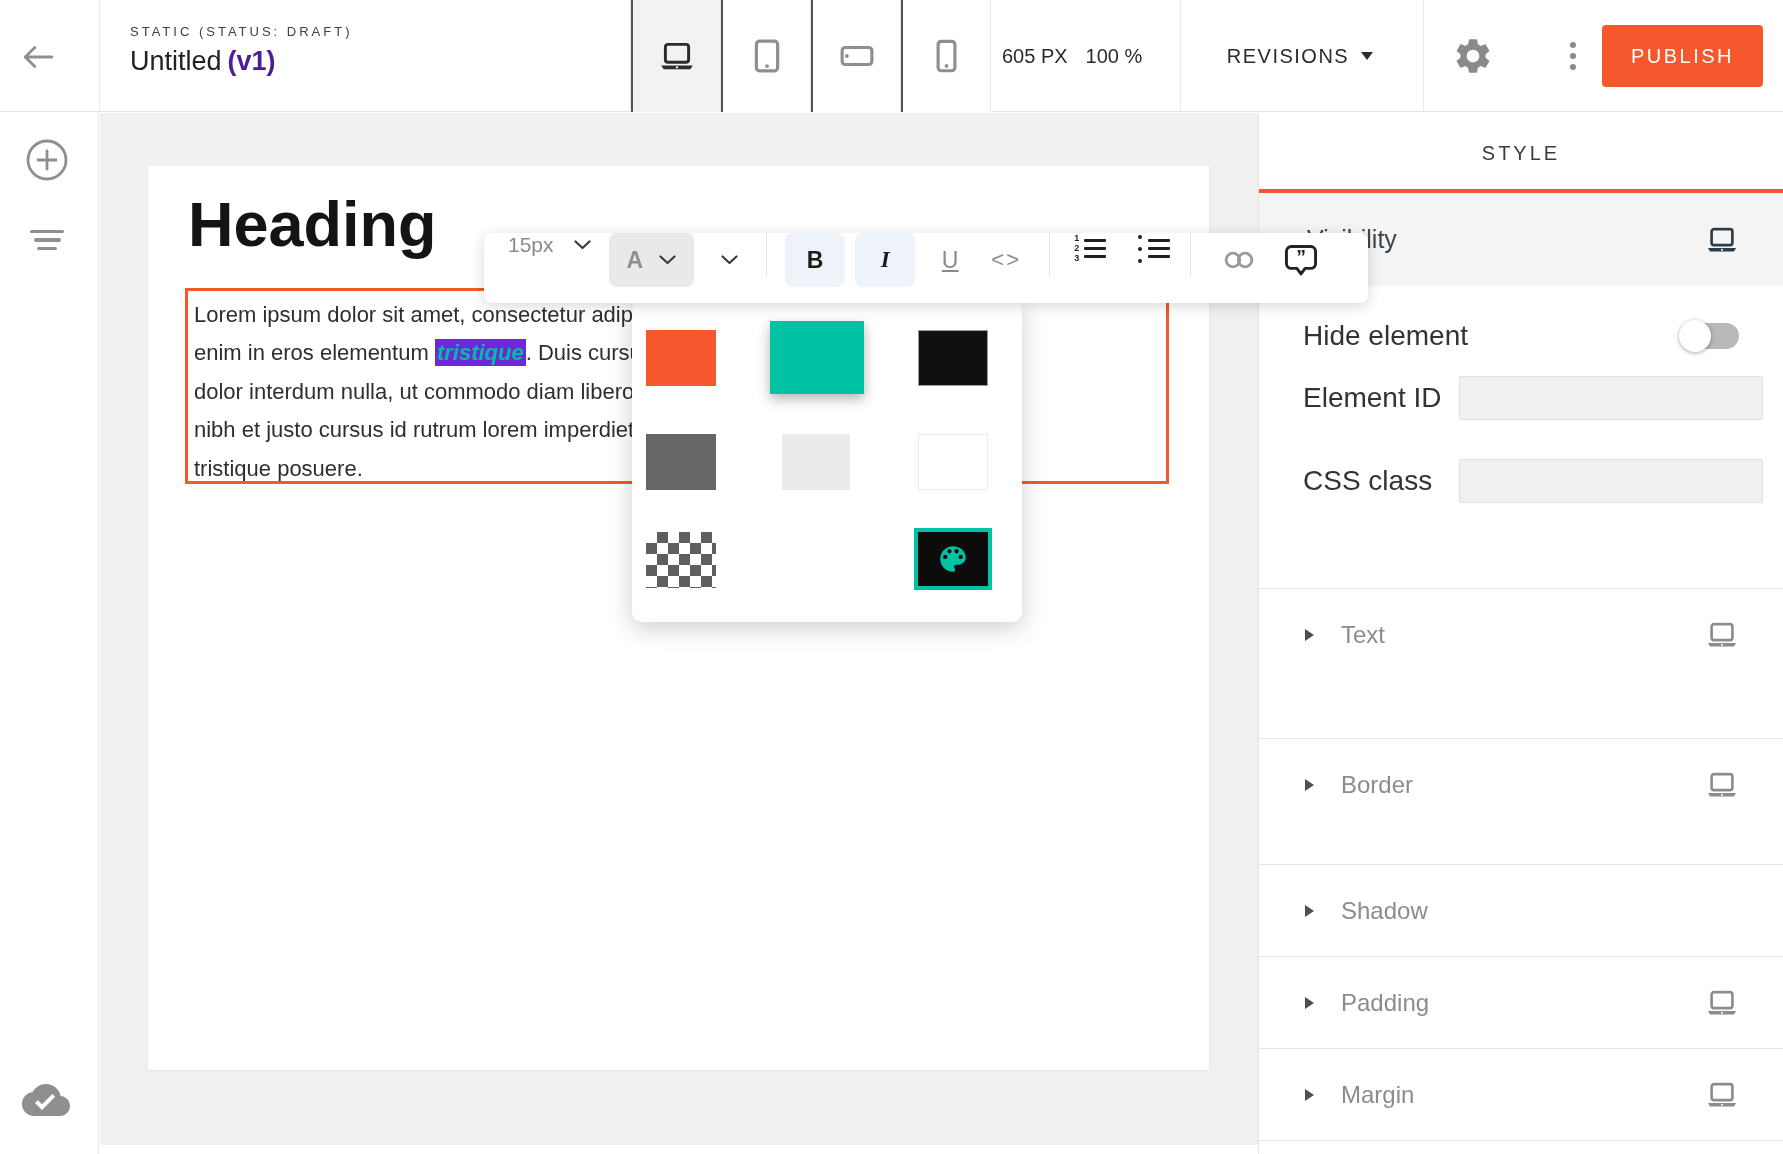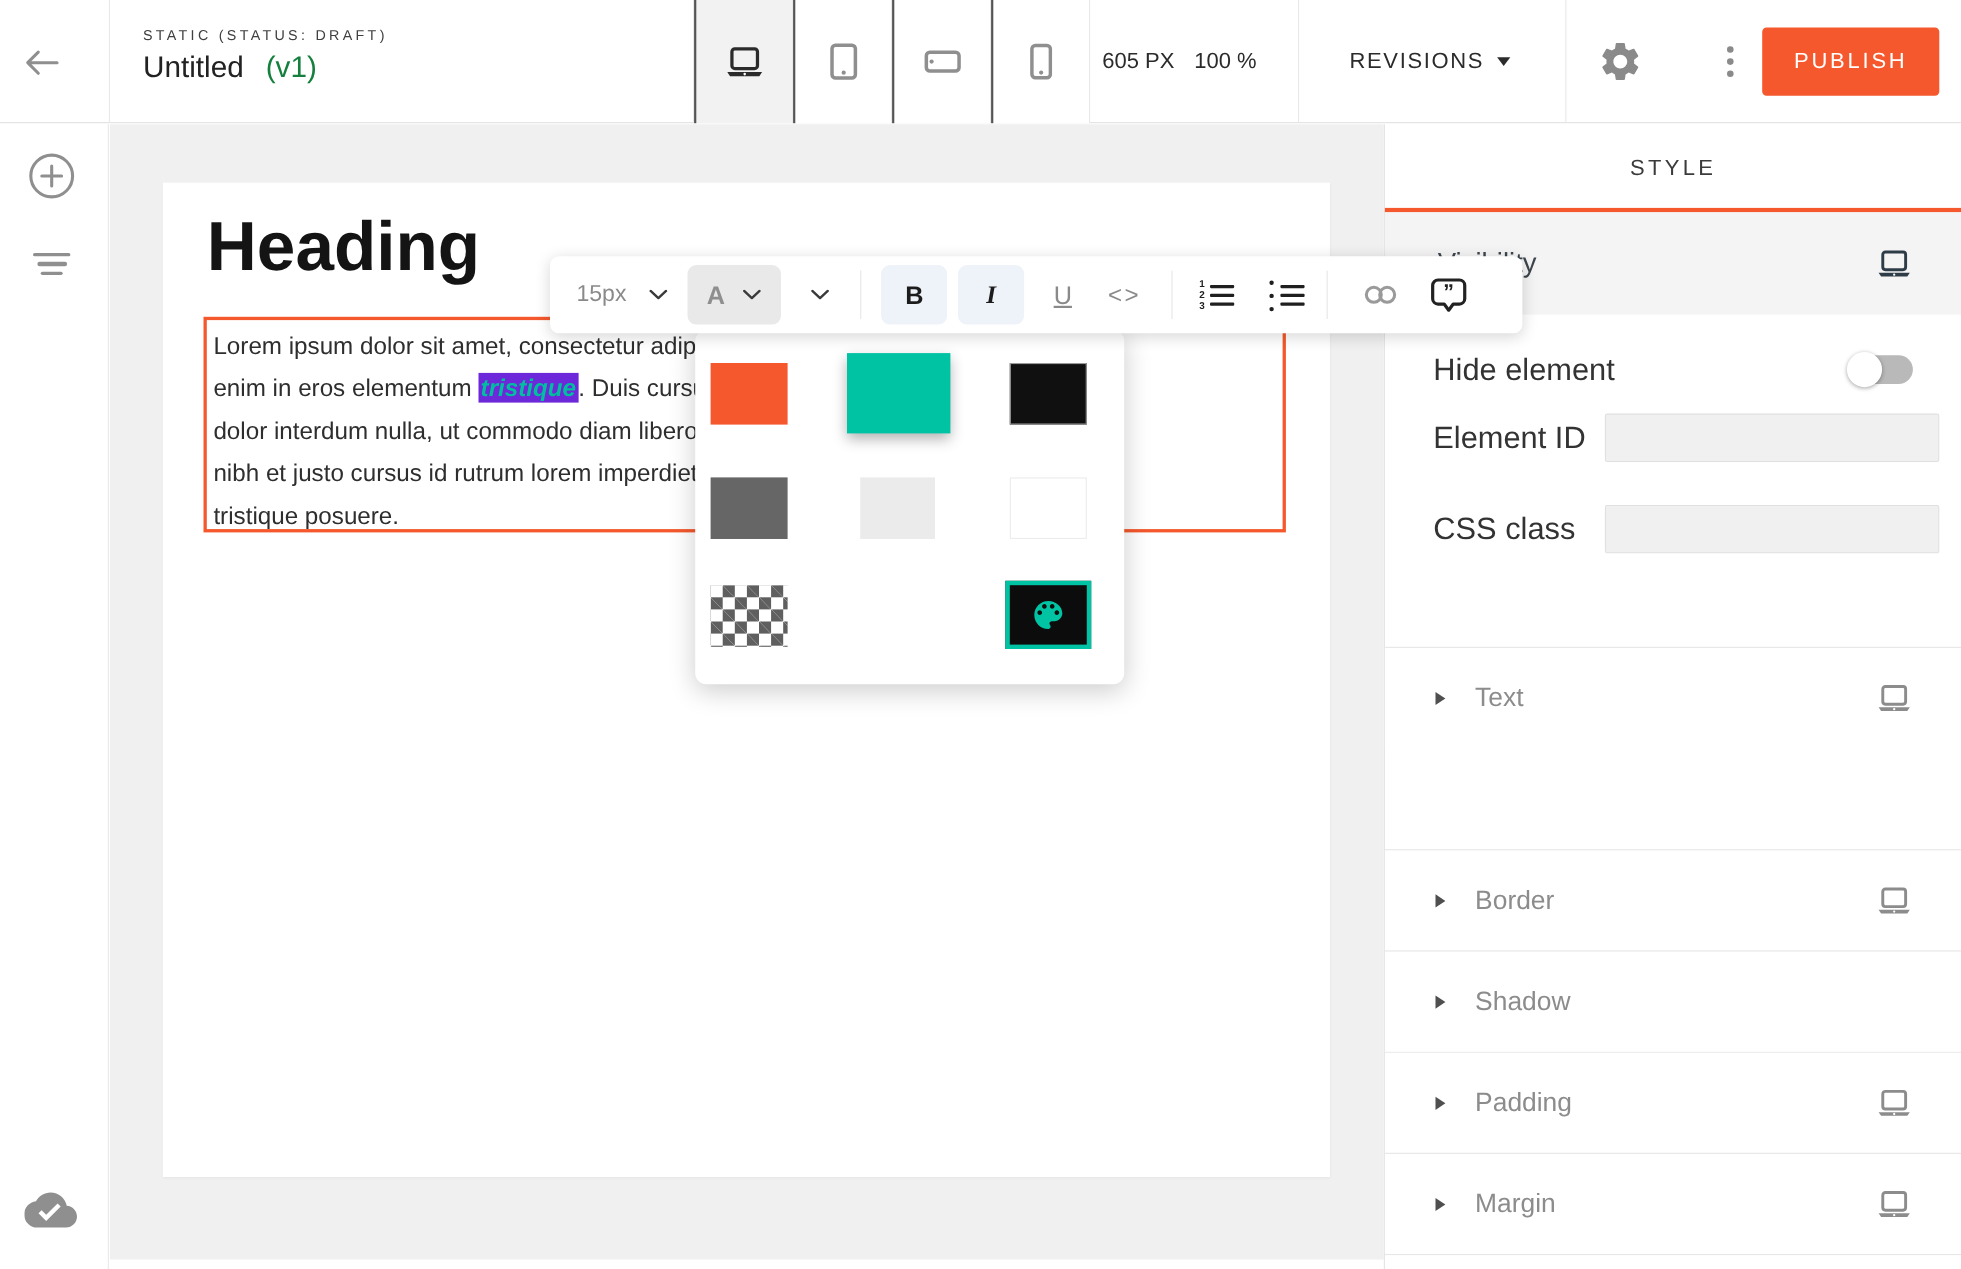--- a/index.html
+++ b/index.html
@@ -6,21 +6,21 @@
   body { font-family:"Liberation Sans", sans-serif; background:#fff; }
   .app { position:relative; width:1783px; height:1154px; overflow:hidden; background:#fff; }
 
   
   .topbar { position:absolute; left:0; top:0; width:1783px; height:112px; background:#fff; border-bottom:1px solid #e2e2e2; z-index:10; }
   .back-btn { position:absolute; left:22px; top:34px; width:46px; height:46px; background:none; border:none; color:#8f8f8f; cursor:pointer; }
   .tb-vsep { position:absolute; top:0; width:1px; height:112px; background:#e8e8e8; }
   .title-block { position:absolute; left:130px; top:24px; }
   .doc-type { font-size:13px; letter-spacing:3px; color:#404040; }
   .doc-title { margin-top:7px; font-size:27px; color:#222; }
-  .doc-title .ver { color:#15803d; margin-left:20px; }
+  .doc-title .ver { color:#4c1d95; margin-left:6px;font-weight:bold; }
   .device-group { position:absolute; left:630px; top:0; height:112px; display:flex; border-left:1px solid #e8e8e8; }
   .device-tile { width:90px; height:112px; display:flex; align-items:center; justify-content:center; border-right:1px solid #e8e8e8; background:#fff; color:#8f8f8f; border-top:none; border-bottom:none; cursor:pointer; }
   .device-tile.active { background:#f2f2f2; color:#2b2b2b; }
   .dims { position:absolute; left:1002px; top:0; height:112px; display:flex; align-items:center; gap:18px; font-size:20px; color:#2b2b2b; }
   .revisions { position:absolute; left:1200px; top:0; height:112px; width:200px; display:flex; align-items:center; justify-content:center; gap:12px; background:none; border:none; font-size:20px; letter-spacing:1.5px; color:#2b2b2b; cursor:pointer; font-family:inherit; }
   .caret-down { width:0; height:0; border-left:6px solid transparent; border-right:6px solid transparent; border-top:8px solid #2b2b2b; }
   .gear-btn { position:absolute; left:1452px; top:34px; width:44px; height:44px; border:none; background:none; color:#8a8a8a; cursor:pointer; }
   .kebab-btn { position:absolute; left:1558px; top:33px; width:30px; height:46px; border:none; background:none; display:flex; flex-direction:column; align-items:center; justify-content:center; gap:5px; cursor:pointer; }
   .kebab-btn i { width:6px; height:6px; border-radius:50%; background:#8a8a8a; }
   .publish-btn { position:absolute; left:1602px; top:25px; width:161px; height:62px; border:none; border-radius:4px; color:#fff; font-size:20px; letter-spacing:2.5px; cursor:pointer; font-family:inherit; }
@@ -36,21 +36,21 @@
 
   
   .canvas { position:absolute; left:100px; top:113px; width:1158px; height:1032px; background:#f0f0f0; }
   .page-card { position:absolute; left:48px; top:53px; width:1061px; height:904px; background:#fff; box-shadow:0 1px 3px rgba(0,0,0,0.05); }
   .page-heading { position:absolute; left:40px; top:22px; font-size:63px; font-weight:bold; color:#141414; cursor:text; }
   .para-box { position:absolute; left:37px; top:122px; width:984px; height:196px; border:3px solid #f4582c; cursor:text; }
   .para-text { padding:5px 6px; font-size:22px; line-height:38.4px; color:#2e2e2e; }
   .hl { background:#6d28d9; color:#00bfa0; font-weight:bold; font-style:italic; padding:1px 2px; }
 
   
-  .toolbar { position:absolute; left:500px; top:233px; width:884px; height:70px; background:#fff; border-radius:8px; box-shadow:0 3px 14px rgba(0,0,0,0.16); z-index:30; display:flex; align-items:center; padding:0 22px; }
+  .toolbar { position:absolute; left:484px; top:233px; width:884px; height:70px; background:#fff; border-radius:8px; box-shadow:0 3px 14px rgba(0,0,0,0.16); z-index:30; display:flex; align-items:flex-start; padding:0 22px; }
   .tb-item { border:none; background:none; cursor:pointer; display:flex; align-items:center; justify-content:center; font-family:inherit; }
   .fontsize-btn { margin-left:2px; gap:20px; font-size:21px; color:#8a8a8a; }
   .color-btn { margin-left:18px; height:54px; padding:0 18px; background:#e9e9e9; border-radius:8px; gap:16px; font-size:23px; font-weight:bold; color:#8f8f8f; }
   .chev { color:#3a3a3a; }
   .more-chev { margin-left:18px; width:34px; height:54px; color:#3a3a3a; }
   .tb-sep { margin-left:20px; width:1px; height:44px; background:#e6e6e6; flex:none; }
   .bold-btn, .ital-btn { margin-left:18px; width:60px; height:54px; border-radius:8px; background:#eef2f9; font-size:23px; font-weight:bold; color:#1c1c1c; }
   .ital-btn { margin-left:10px; font-style:italic; font-family:"Liberation Serif", serif; }
   .under-btn { margin-left:14px; width:42px; height:54px; font-size:23px; color:#8a8a8a; text-decoration:underline; }
   .code-btn { margin-left:12px; width:46px; height:54px; font-size:22px; color:#8a8a8a; letter-spacing:2px; }
@@ -344,21 +344,21 @@
       <input class="sb-input" type="text" value="" style="">
     </div>
 
     <div class="acc-row" style="top:475px;">
       <span class="acc-caret"></span>
       <span class="acc-label">Text</span>
       <svg class="dev-icon" viewBox="0 0 36 27">
           <use href="#i-laptop"></use>
         </svg>
     </div>
-    <div class="acc-row" style="top:659px;padding-left:48px;">
+    <div class="acc-row" style="top:625px;padding-left:48px;">
       <span class="acc-caret"></span>
       <span class="acc-label">Border</span>
       <svg class="dev-icon" viewBox="0 0 36 27">
           <use href="#i-laptop"></use>
         </svg>
     </div>
     <div class="acc-row" style="top:843px;">
       <span class="acc-caret"></span>
       <span class="acc-label">Padding</span>
       <svg class="dev-icon" viewBox="0 0 36 27">

